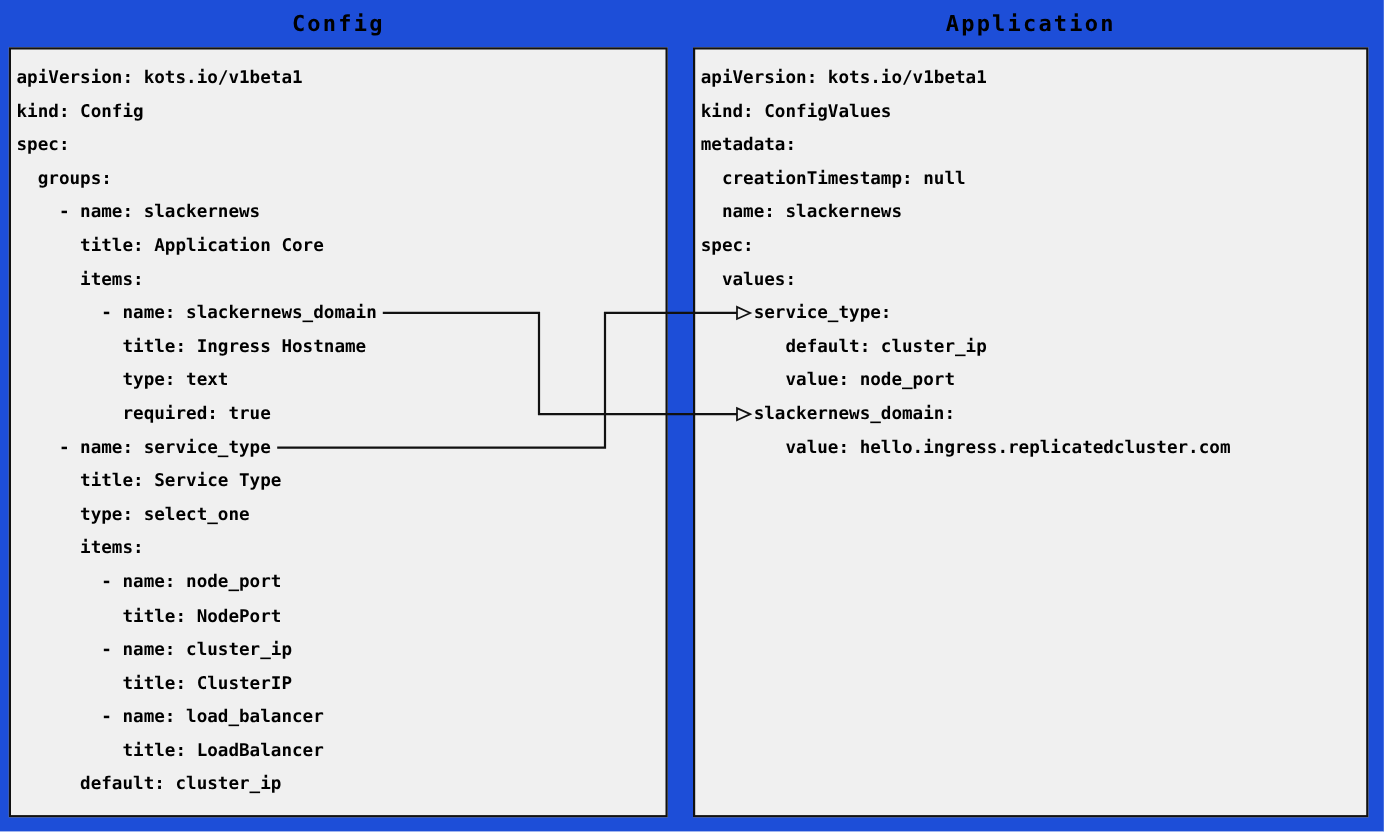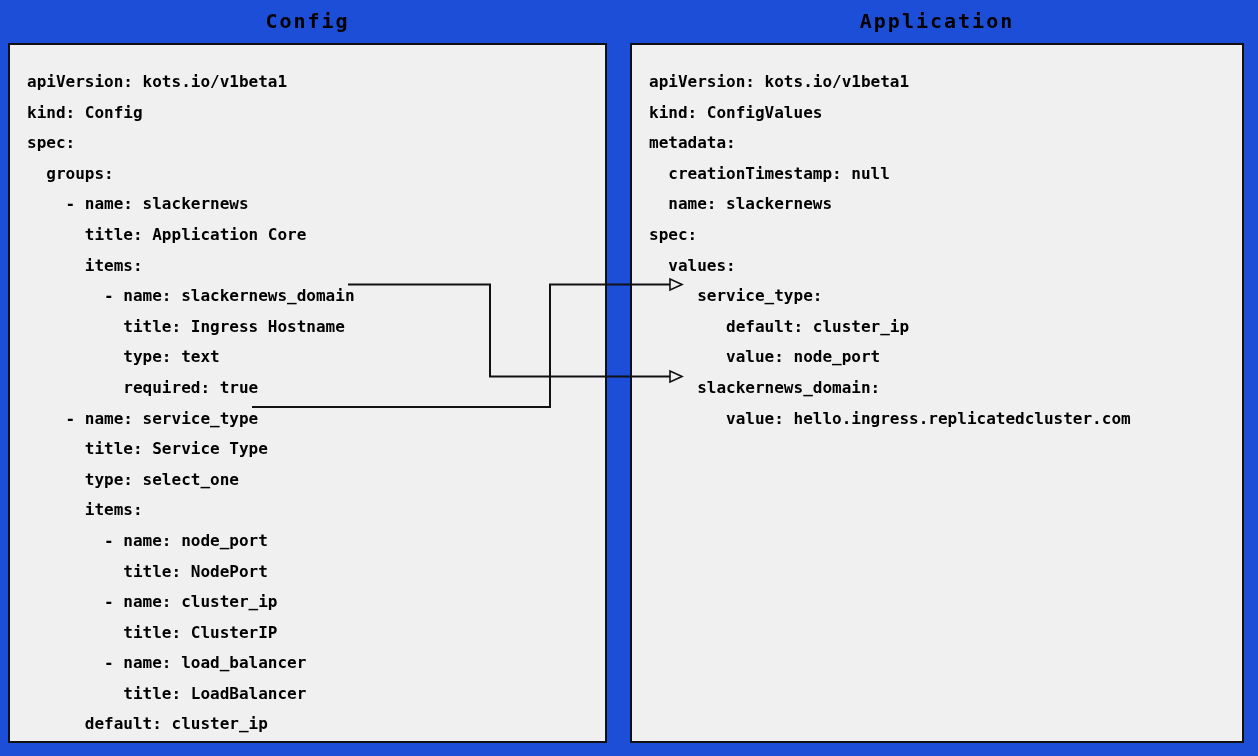--- a/index.html
+++ b/index.html
@@ -36,21 +36,21 @@
     top: 43px;
     height: 700px;
     box-sizing: border-box;
     background: #f0f0f0;
     border: 2px solid #111111;
   }
   #config-panel { left: 8px; width: 599px; }
   #configvalues-panel { left: 630px; width: 614px; }
 
   .panel pre {
-    margin: 12px;
+    margin: 0;
     padding: 10px 0 0 5px;
     font-family: "DejaVu Sans Mono", monospace;
     font-weight: bold;
     font-size: 16px;
     line-height: 30.6px;
     letter-spacing: 0;
     color: #000000;
     white-space: pre;
   }
 

